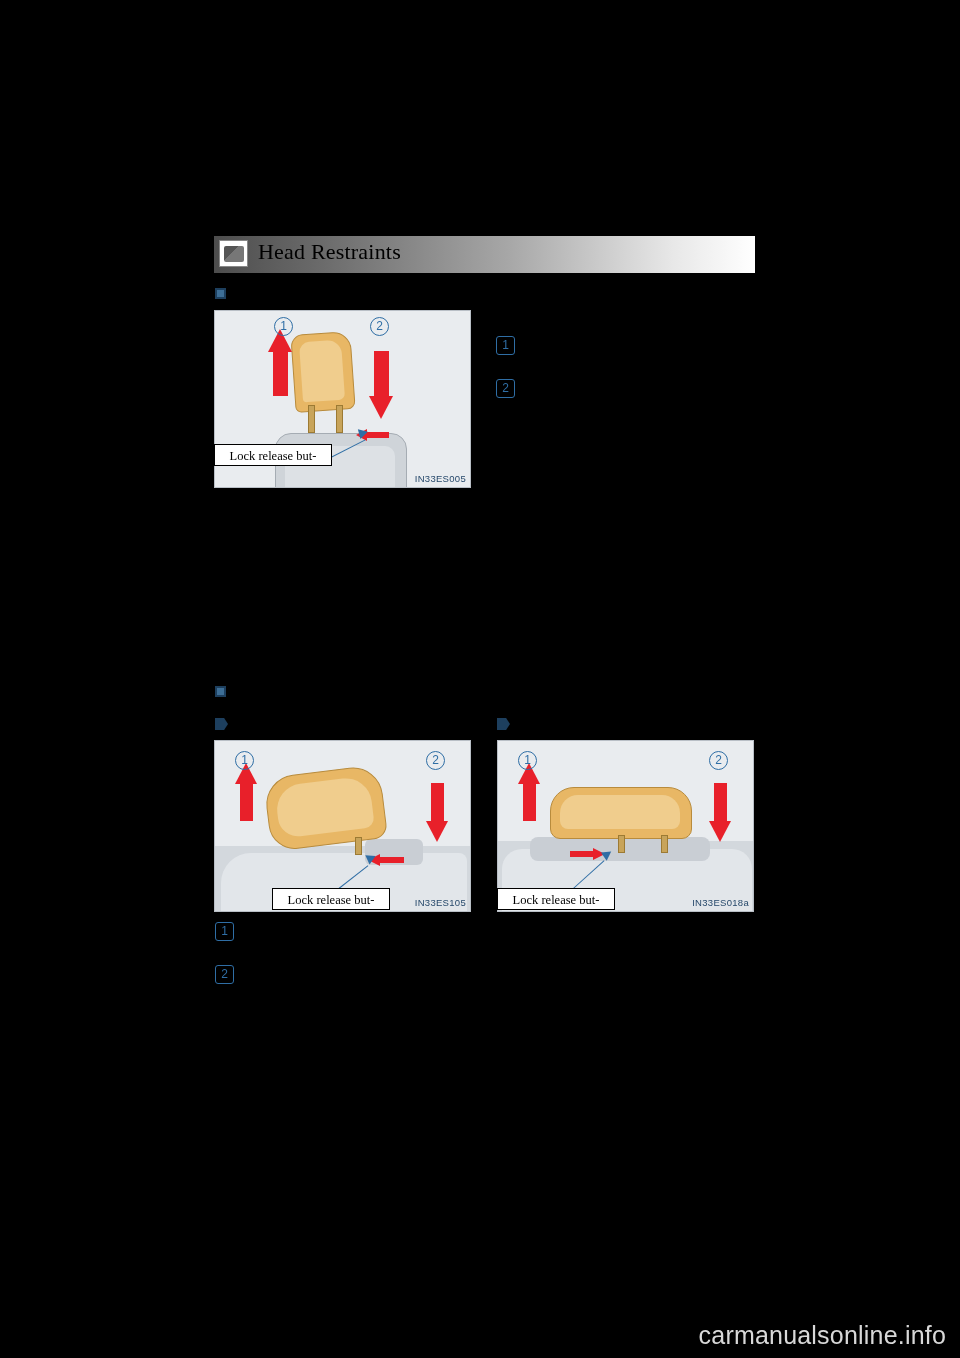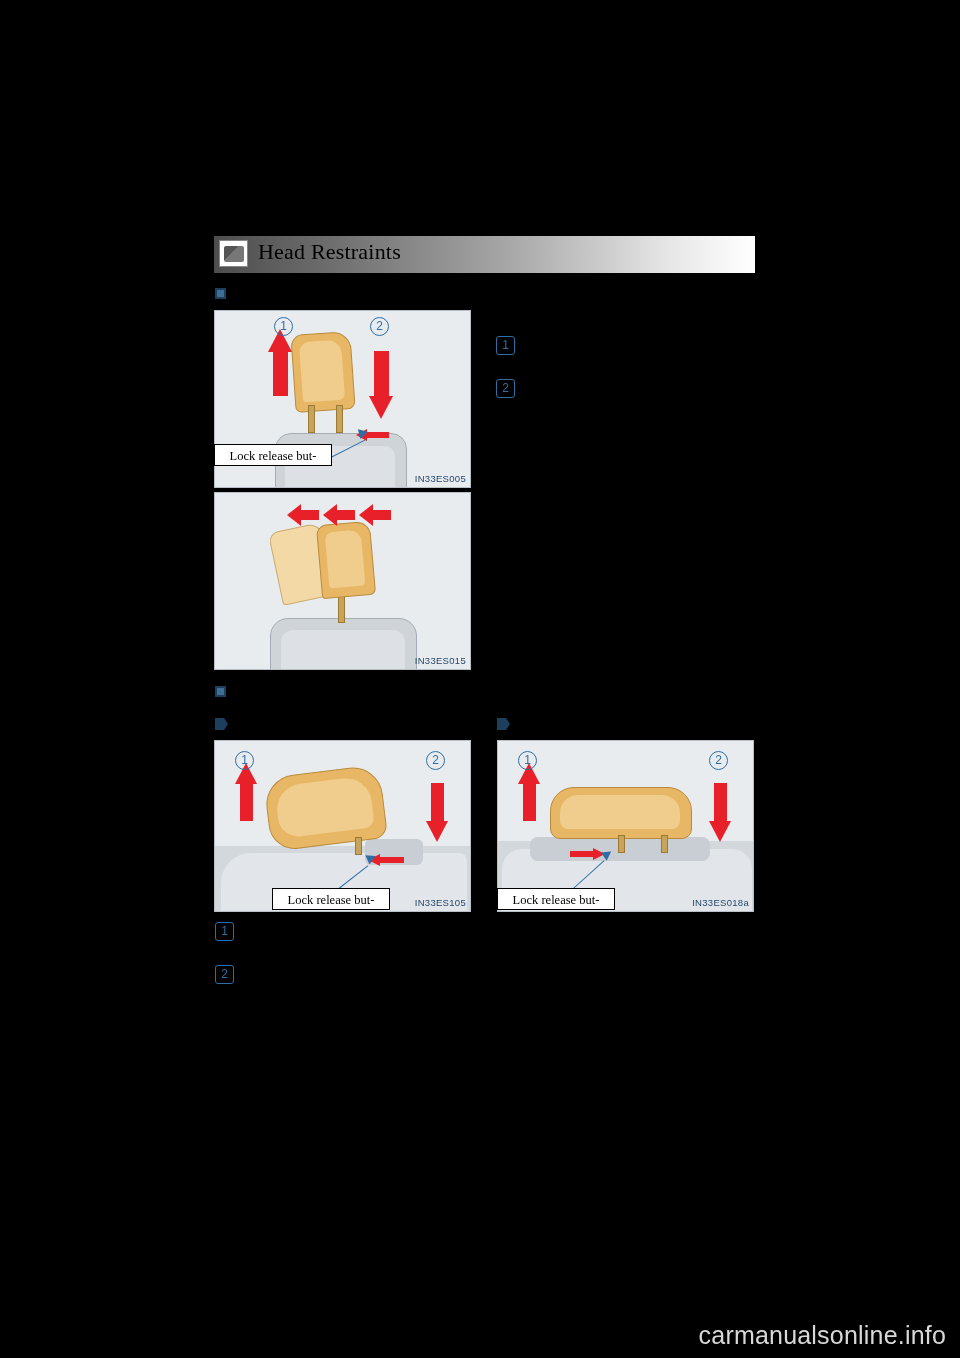--- a/index.html
+++ b/index.html
@@ -192,43 +192,20 @@
     <div class="leader-head" style="left:144px; top:117px; border-width:5px 0 5px 9px; border-color:transparent transparent transparent #2f6ea5; transform:rotate(-15deg);"></div>
 
     <div class="circ on-fig" style="left:59px; top:6px;">1</div>
     <div class="circ on-fig" style="left:155px; top:6px;">2</div>
 
     <div class="fig-code">IN33ES005</div>
   </div>
 
   <div class="callout-box" style="left:214px; top:444px; width:118px; height:22px; line-height:20px;">Lock  release  but-</div>
 
-  <div class="figure" style="left:214px; top:492px; width:257px; height:178px;">
-
-    <div style="position:absolute; left:55px; top:125px; width:145px; height:53px; background:#cfd4d9; border:1px solid #a5acb3; border-radius:18px 18px 0 0;"></div>
-    <div style="position:absolute; left:66px; top:137px; width:124px; height:41px; background:#dde1e5; border-radius:12px 12px 0 0;"></div>
-
-    <div style="position:absolute; left:123px; top:96px; width:5px; height:32px; background:#c8a45a; border:1px solid #9c7a33;"></div>
-
-    <div style="position:absolute; left:60px; top:34px; width:52px; height:72px; background:#f3d9a6; border:1px solid #cbab6d; border-radius:10px 14px 6px 4px; transform:rotate(-12deg);"></div>
-
-    <div style="position:absolute; left:104px; top:30px; width:52px; height:72px; background:#e8b765; border:1px solid #b88b3c; border-radius:10px 14px 6px 4px; transform:rotate(-5deg);"></div>
-    <div style="position:absolute; left:112px; top:38px; width:36px; height:56px; background:#f0cd8d; border-radius:8px 12px 4px 4px; transform:rotate(-5deg);"></div>
-
-    <div class="ra-shaft" style="left:86px; top:17px; width:18px; height:10px;"></div>
-    <div class="ra-head" style="left:72px; top:11px; border-width:11px 14px 11px 0; border-color:transparent #e8202a transparent transparent;"></div>
-
-    <div class="ra-shaft" style="left:122px; top:17px; width:18px; height:10px;"></div>
-    <div class="ra-head" style="left:108px; top:11px; border-width:11px 14px 11px 0; border-color:transparent #e8202a transparent transparent;"></div>
-
-    <div class="ra-shaft" style="left:158px; top:17px; width:18px; height:10px;"></div>
-    <div class="ra-head" style="left:144px; top:11px; border-width:11px 14px 11px 0; border-color:transparent #e8202a transparent transparent;"></div>
-
-    <div class="fig-code">IN33ES015</div>
-  </div>
 
   <div class="circ square body" style="left:496px; top:336px;">1</div>
   <div class="circ square body" style="left:496px; top:379px;">2</div>
 
   <div class="sec-marker" style="left:215px; top:686px;"></div>
 
   <div class="sub-marker" style="left:215px; top:718px;"></div>
   <div class="sub-marker" style="left:497px; top:718px;"></div>
 
   <div class="figure" style="left:214px; top:740px; width:257px; height:172px;">

